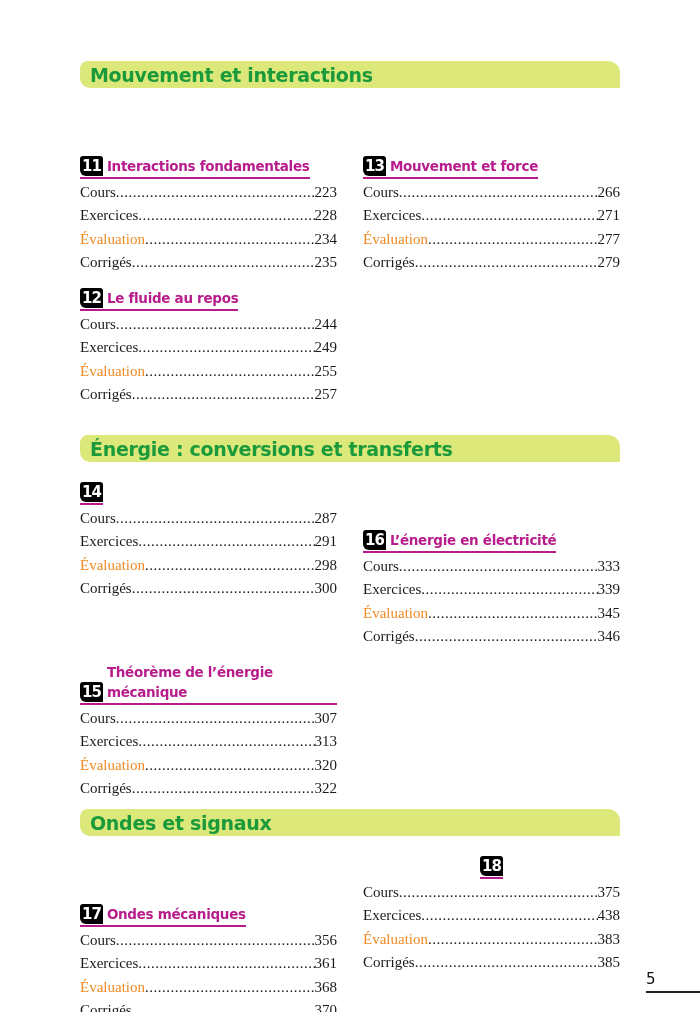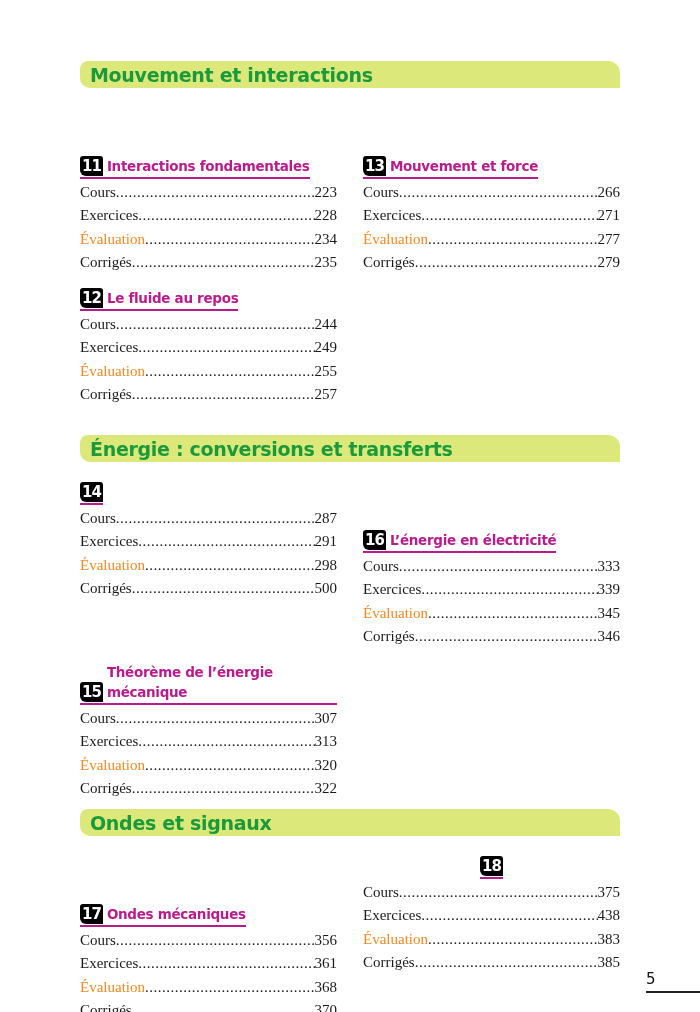--- a/index.html
+++ b/index.html
@@ -153,21 +153,21 @@
             <span class="pg">291</span>
           </div>
         <div class="row eval">
             <span class="lbl">Évaluation</span>
             <span class="dots"></span>
             <span class="pg">298</span>
           </div>
         <div class="row">
             <span class="lbl">Corrigés</span>
             <span class="dots"></span>
-            <span class="pg">500</span>
+            <span class="pg">300</span>
           </div>
       </div>
     </div>
     <div class="chap" style="left:0; top:152px;">
       <div class="chap-head">
         <span class="num">15</span>
         <span class="ctitle">Théorème de l’énergie mécanique</span>
       </div>
       <div class="rows">
         <div class="row">

